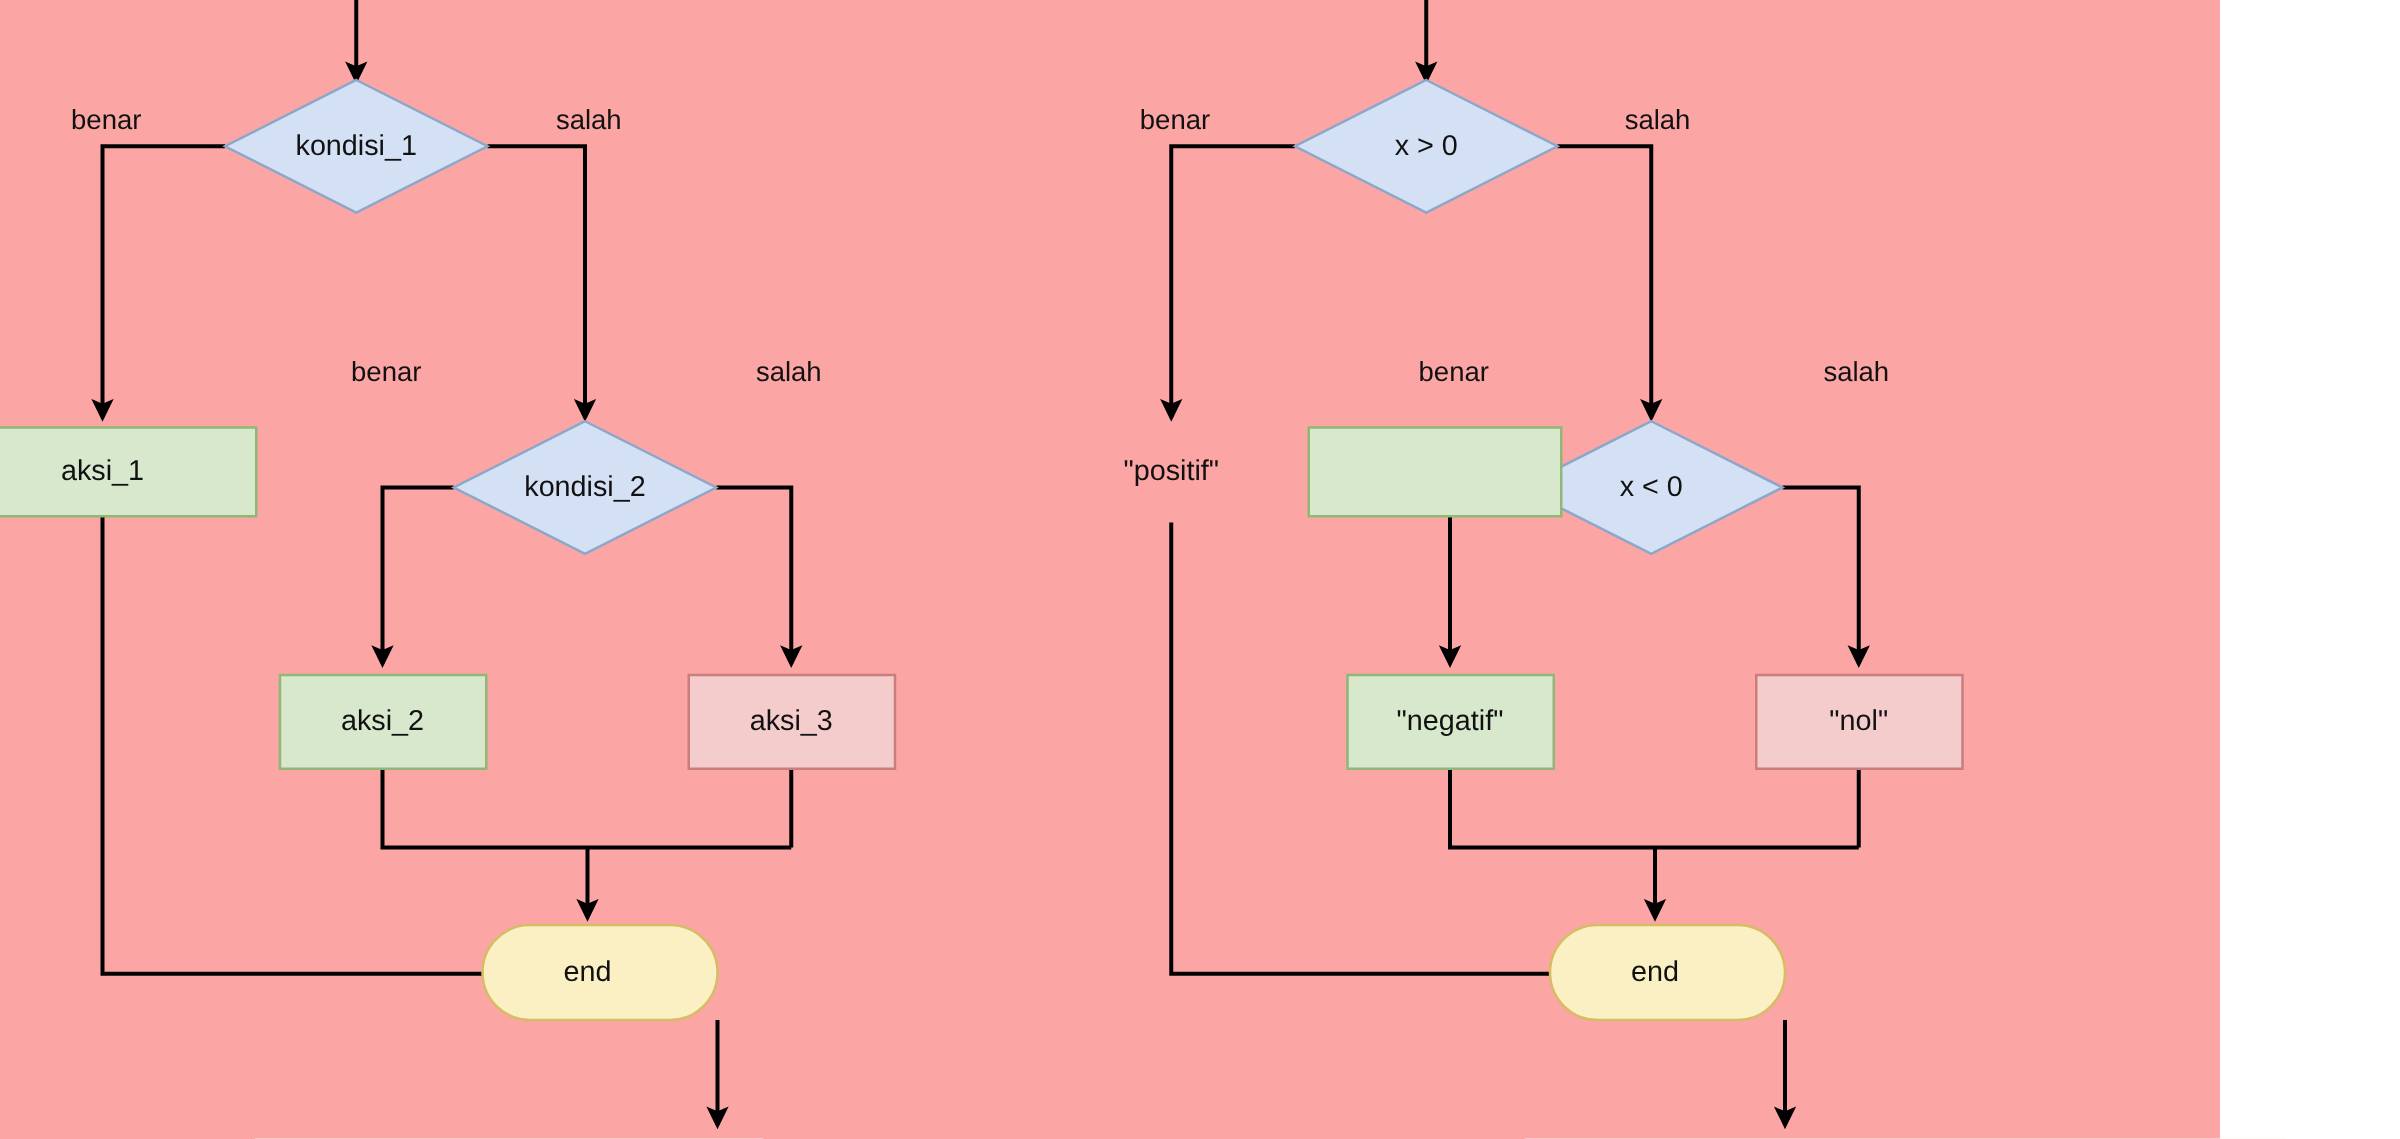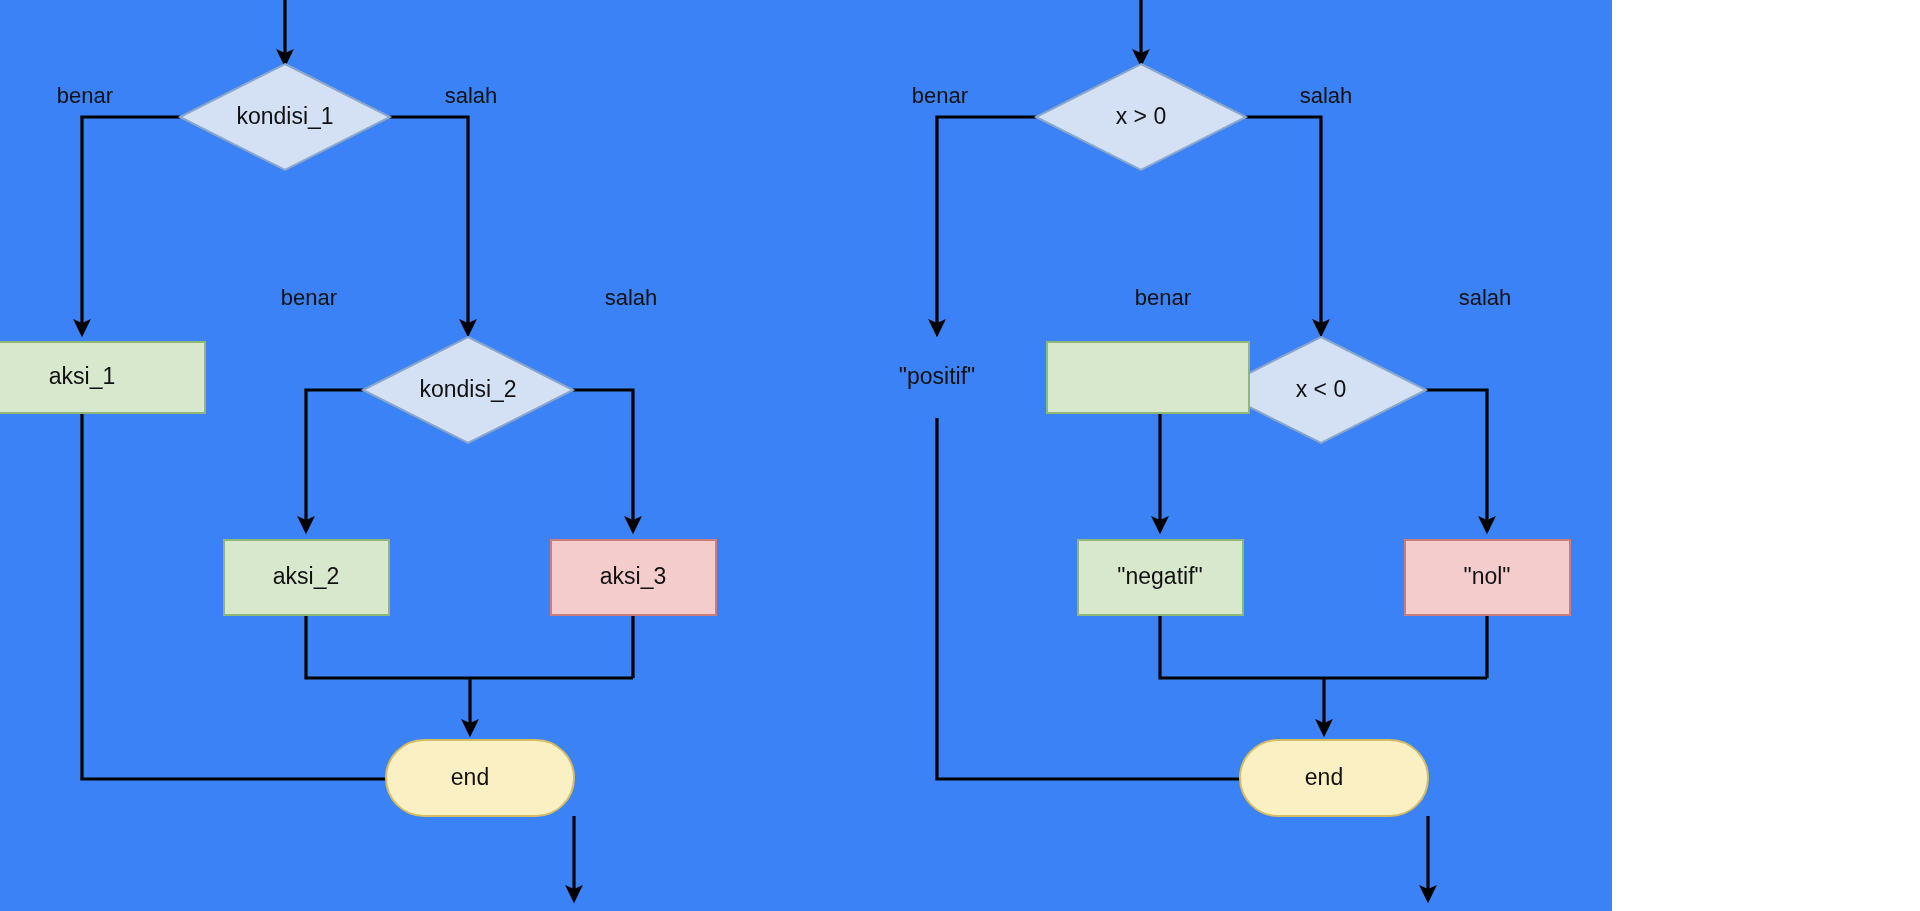--- a/index.html
+++ b/index.html
@@ -2,23 +2,23 @@
 <html><head>
 <meta charset="utf-8">
 <style>
   html, body {
     margin: 0;
     padding: 0;
     background: #ffffff;
   }
   #canvas-wrap {
     position: relative;
-    width: 1612px;
+    width: 1776px;
     height: 911px;
-    background: #3b82f6;
+    background: #fca5a5;
     overflow: hidden;
     font-family: "Liberation Sans", sans-serif;
   }
   svg.flow {
     position: absolute;
     top: 0;
     left: 0;
     width: 1920px;
     height: 911px;
     display: block;

